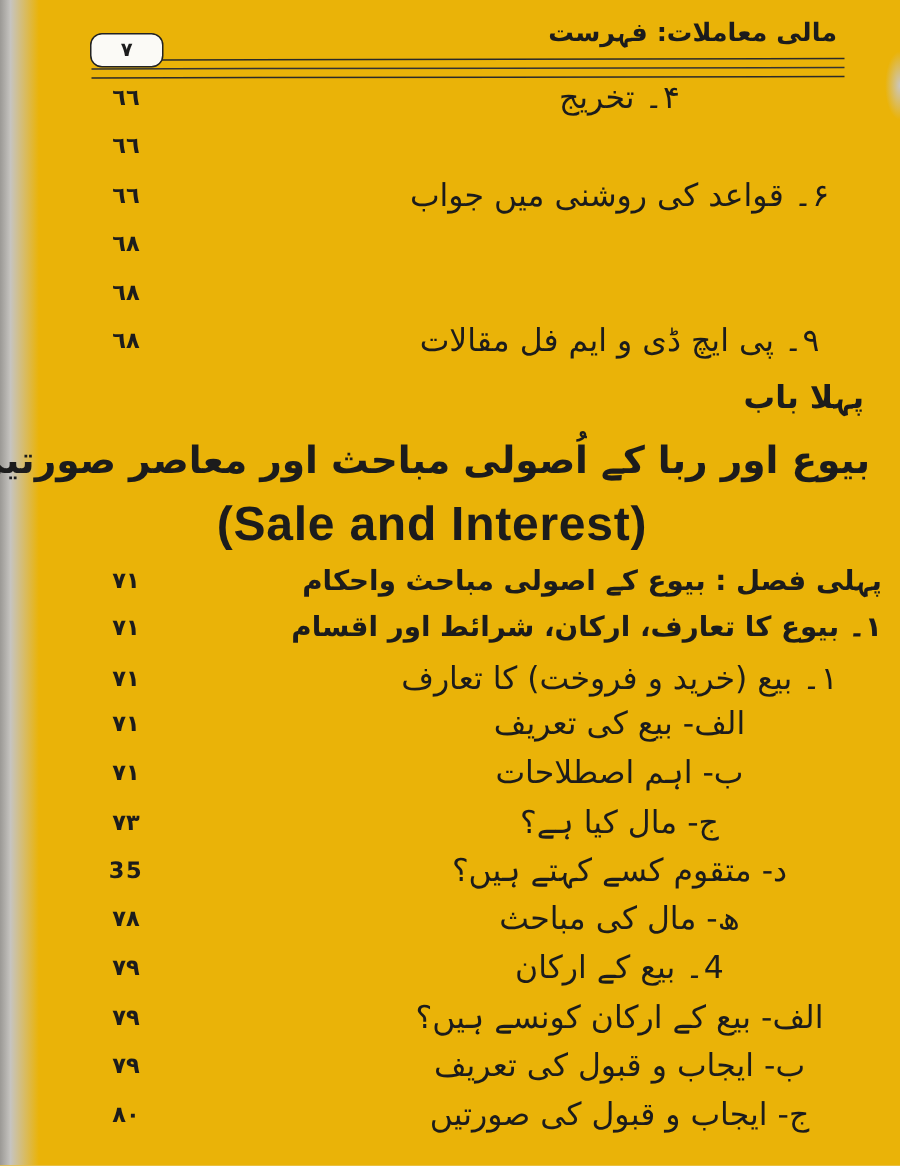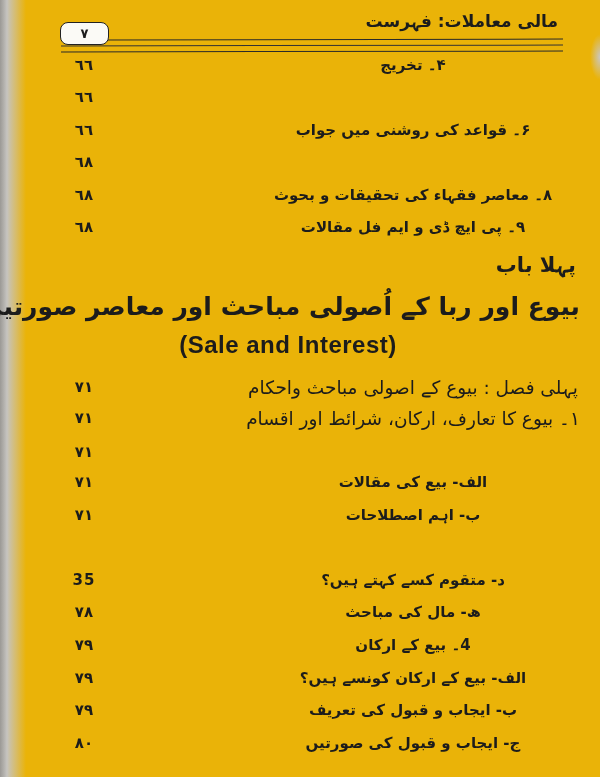--- a/index.html
+++ b/index.html
@@ -52,39 +52,39 @@
   
   .entry { position:absolute; left:0; right:0; height:30px; }
   .entry .num {
     position:absolute; left:58px; top:50%; transform:translateY(-50%);
     width:52px; text-align:center;
     font-size:15px; font-weight:600; letter-spacing:1px;
   }
   .entry .label {
     position:absolute; left:238px; right:12px; top:50%; transform:translateY(-50%);
     text-align:center; direction:rtl; white-space:nowrap;
-    font-size:15px; font-weight:700;
+    font-size:21px; font-weight:400;
   }
-  .entry.bold .label { font-size:18.5px; font-weight:400; }
+  .entry.bold .label { font-size:18.5px; font-weight:700; }
   
   .chapter-kicker {
     position:absolute; top:253px; left:0; width:576px;
     text-align:right; direction:rtl;
     font-size:21px; font-weight:800;
   }
   .chapter-title-urdu {
     position:absolute; top:292px; left:0; width:580px;
     text-align:center; direction:rtl; white-space:nowrap;
     font-size:25px; font-weight:800;
   }
   .chapter-title-english {
     position:absolute; top:331px; left:0; width:576px;
     text-align:center;
     font-family:"Liberation Sans", sans-serif;
-    font-size:24px; font-weight:bold; letter-spacing:0.5px;
+    font-size:32px; font-weight:bold; letter-spacing:0.5px;
   }
 </style>
 </head>
 <body>
 
 <div class="page">
   <div class="scan-edge-left"></div>
   <div class="scan-smudge-topright"></div>
 
   <div class="header-title">مالی معاملات: فہرست</div>
@@ -103,49 +103,53 @@
   </div>
   <div class="entry" style="top:115px">
     <span class="num">٦٦</span>
     <span class="label">۶۔ قواعد کی روشنی میں جواب</span>
   </div>
   <div class="entry" style="top:147px">
     <span class="num">٦٨</span>
   </div>
   <div class="entry" style="top:180px">
     <span class="num">٦٨</span>
-    <span class="label">۸۔ معاصر فقہاء کی تحقیقات و بحوث</span>
   </div>
   <div class="entry" style="top:212px">
     <span class="num">٦٨</span>
     <span class="label">۹۔ پی ایچ ڈی و ایم فل مقالات</span>
   </div>
 
   <div class="chapter-kicker">پہلا باب</div>
   <div class="chapter-title-urdu">بیوع اور ربا کے اُصولی مباحث اور معاصر صورتیں</div>
   <div class="chapter-title-english">(Sale and Interest)</div>
 
   <div class="entry bold" style="top:372px">
     <span class="num">٧١</span>
     <span class="label">پہلی فصل : بیوع کے اصولی مباحث واحکام</span>
   </div>
   <div class="entry bold" style="top:403px">
     <span class="num">٧١</span>
     <span class="label">۱۔ بیوع کا تعارف، ارکان، شرائط اور اقسام</span>
   </div>
   <div class="entry" style="top:437px">
     <span class="num">٧١</span>
+    <span class="label">۱۔ بیع (خرید و فروخت) کا تعارف</span>
   </div>
   <div class="entry" style="top:467px">
     <span class="num">٧١</span>
-    <span class="label">الف- بیع کی مقالات</span>
+    <span class="label">الف- بیع کی تعریف</span>
   </div>
   <div class="entry" style="top:500px">
     <span class="num">٧١</span>
     <span class="label">ب- اہم اصطلاحات</span>
+  </div>
+  <div class="entry" style="top:533px">
+    <span class="num">٧٣</span>
+    <span class="label">ج- مال کیا ہے؟</span>
   </div>
   <div class="entry" style="top:565px">
     <span class="num">35</span>
     <span class="label">د- متقوم کسے کہتے ہیں؟</span>
   </div>
   <div class="entry" style="top:597px">
     <span class="num">٧٨</span>
     <span class="label">ھ- مال کی مباحث</span>
   </div>
   <div class="entry" style="top:630px">

